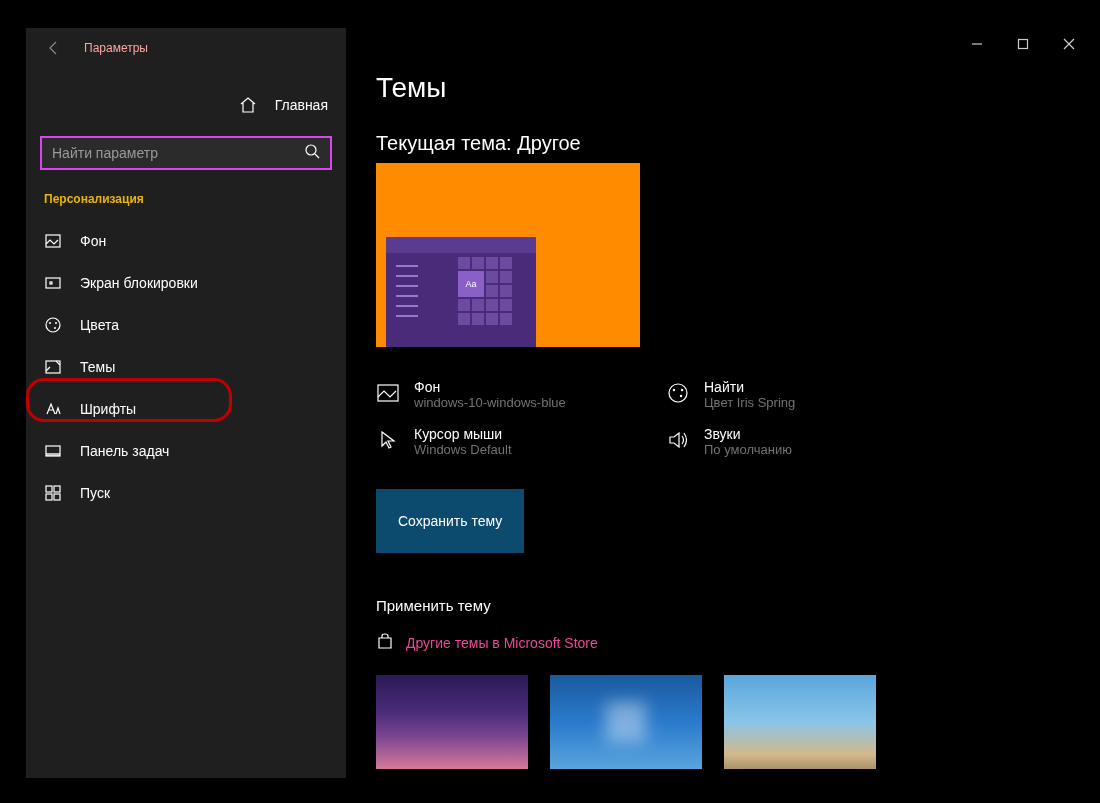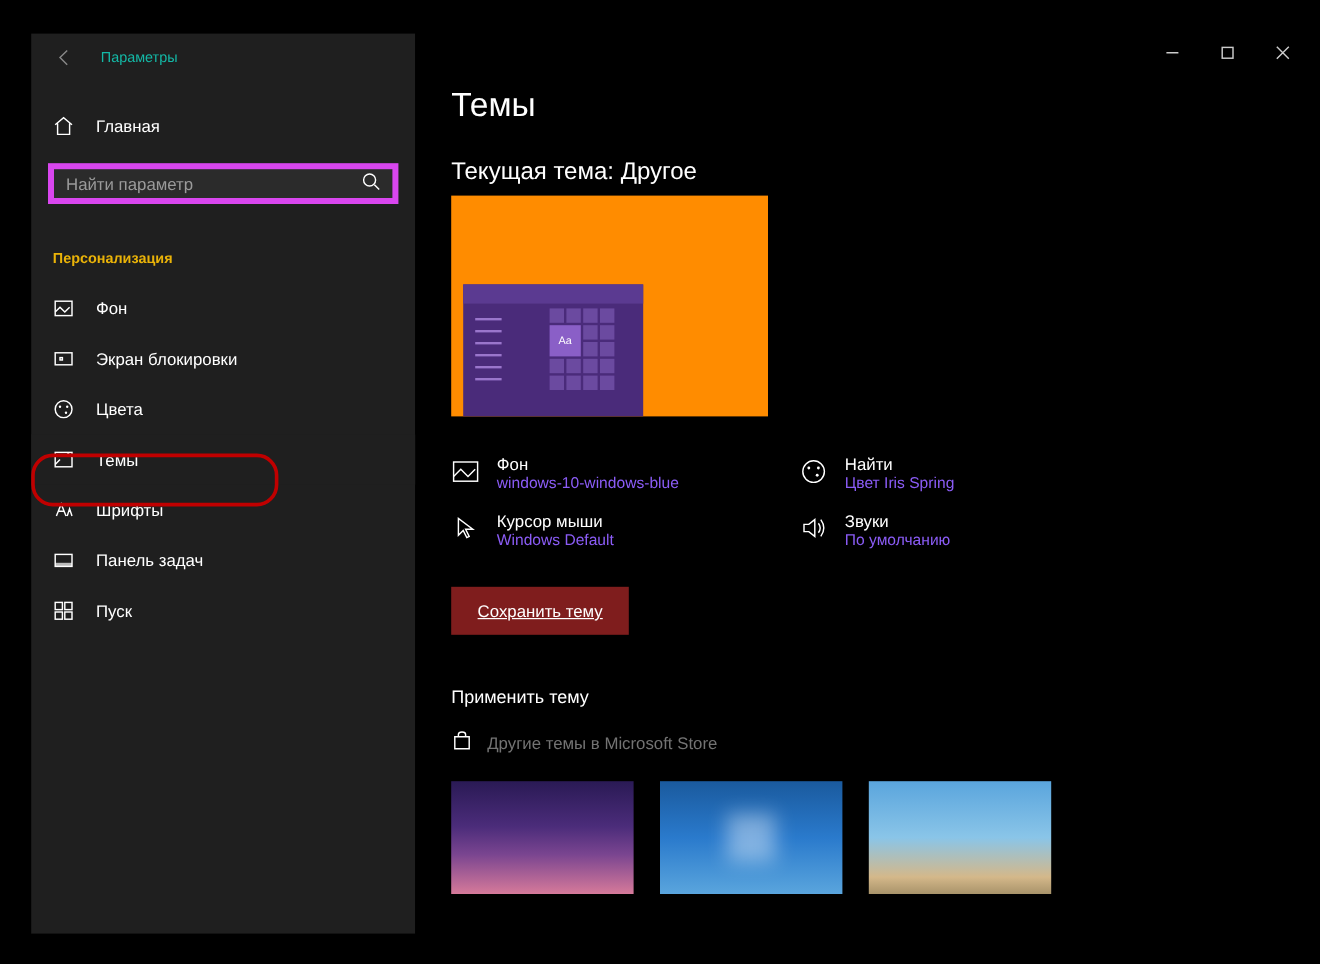--- a/index.html
+++ b/index.html
@@ -1,26 +1,26 @@
 <!DOCTYPE html>
 <html><head>
 <meta charset="utf-8">
 <style>
 * { margin: 0; padding: 0; box-sizing: border-box; font-family: "Segoe UI", sans-serif; }
 body { background: #000; width: 1100px; height: 803px; overflow: hidden; color: #fff; position: relative; }
 .window { position: absolute; left: 26px; top: 28px; width: 1048px; height: 750px; background: #000; display: flex; }
 .sidebar { width: 320px; background: #1f1f1f; display: flex; flex-direction: column; padding-top: 0; }
 .titlebar { height: 40px; display: flex; align-items: center; padding-left: 18px; gap: 20px; }
 .back-btn { width: 20px; height: 20px; display: flex; align-items: center; justify-content: center; cursor: pointer; }
-.app-title { font-size: 12px; color: #14b8a6; font-weight: 400; }
+.app-title { font-size: 12px; color: #fca5a5; font-weight: 400; }
 .window-controls { position: absolute; right: 0; top: 0; display: flex; }
 .win-btn { width: 46px; height: 32px; display: flex; align-items: center; justify-content: center; color: #ccc; cursor: pointer; }
 .win-btn svg { stroke: currentColor; }
-.home-link { display: flex; align-items: center; gap: 18px; padding: 10px 18px; margin-top: 18px; cursor: pointer; font-size: 14px; }
-.search-box { margin: 12px 14px 16px 14px; background: #2b2b2b; border: 5px solid #d946ef; height: 34px; display: flex; align-items: center; padding: 0 10px; justify-content: space-between; }
+.home-link { display: flex; align-items: center; gap: 18px; padding: 10px 18px; margin-top: 18px; cursor: pointer; font-size: 14px; justify-content: flex-end; }
+.search-box { margin: 12px 14px 0 14px; background: #2b2b2b; border: 2px solid #d946ef; height: 34px; display: flex; align-items: center; padding: 0 10px; justify-content: space-between; }
 .search-box input { background: transparent; border: none; outline: none; color: #fff; font-size: 14px; width: 100%; }
 .search-box input::placeholder { color: #9a9a9a; }
 .section-header { padding: 22px 18px 14px 18px; font-size: 12px; font-weight: 600; color: #eab308; }
 .nav-item { display: flex; align-items: center; gap: 18px; padding: 12px 18px; cursor: pointer; font-size: 14px; color: #fff; position: relative; }
 .nav-icon { width: 18px; height: 18px; display: flex; align-items: center; justify-content: center; flex-shrink: 0; }
 .highlight { position: absolute; border: 3px solid #c00000; border-radius: 18px; pointer-events: none; z-index: 100; }
 .main { flex: 1; background: #000; padding: 44px 30px 0 30px; overflow: hidden; }
 .page-title { font-size: 28px; font-weight: 300; margin-bottom: 28px; }
 .subtitle { font-size: 20px; font-weight: 400; margin-bottom: 8px; }
 .theme-preview { width: 264px; height: 184px; background: #ff8c00; position: relative; margin-bottom: 28px; }
@@ -29,24 +29,24 @@
 .preview-lines { position: absolute; left: 10px; top: 28px; display: flex; flex-direction: column; gap: 8px; }
 .preview-lines div { width: 22px; height: 2px; background: #9a76cc; }
 .tile-grid { position: absolute; left: 72px; top: 20px; display: grid; grid-template-columns: repeat(4, 12px); grid-auto-rows: 12px; gap: 2px; }
 .tile { background: #6b4aa0; }
 .tile-big { background: #8a5fc7; grid-column: span 2; grid-row: span 2; display: flex; align-items: center; justify-content: center; font-size: 9px; color: #fff; }
 .props { display: grid; grid-template-columns: 1fr 1fr; gap: 8px 20px; max-width: 560px; margin-bottom: 28px; }
 .prop { display: flex; gap: 14px; align-items: flex-start; cursor: pointer; padding: 4px 0; }
 .prop-icon { width: 24px; height: 24px; flex-shrink: 0; display: flex; align-items: center; justify-content: center; margin-top: 2px; }
 .prop-text { display: flex; flex-direction: column; }
 .prop-title { font-size: 14px; color: #fff; }
-.prop-value { font-size: 13px; color: #8b5cf6; }
-.save-btn { background: #7f1d1d; border: none; color: #fff; padding: 12px 22px; font-size: 14px; cursor: pointer; text-decoration: underline; }
+.prop-value { font-size: 13px; color: #737373; }
+.save-btn { background: #0c4a6e; border: none; color: #fff; padding: 24px 22px; font-size: 14px; cursor: pointer; }
 .apply-title { font-size: 15px; font-weight: 400; margin-top: 44px; margin-bottom: 18px; }
-.store-link { display: flex; align-items: center; gap: 12px; color: #737373; font-size: 14px; cursor: pointer; margin-bottom: 22px; }
+.store-link { display: flex; align-items: center; gap: 12px; color: #ec4899; font-size: 14px; cursor: pointer; margin-bottom: 22px; }
 .theme-gallery { display: flex; gap: 22px; }
 .gallery-item { width: 152px; height: 94px; cursor: pointer; }
 .g1 { background: linear-gradient(180deg, #2a1a55 0%, #4b2c7a 40%, #7a4590 65%, #d67a9a 100%); }
 .g2 { background: linear-gradient(180deg, #1a5a9e 0%, #2a7acc 50%, #5aa5dd 100%); position:relative; }
 .g2::after{content:"";position:absolute;left:50%;top:50%;width:40px;height:40px;transform:translate(-50%,-50%);background:rgba(255,255,255,.4);filter:blur(8px);}
 .g3 { background: linear-gradient(180deg, #5aa5dd 0%, #8ac5e8 50%, #d4b88a 85%, #a8936a 100%); }
 svg { fill: none; stroke: #fff; stroke-width: 1.2; }
 </style>
 </head>
 <body>

